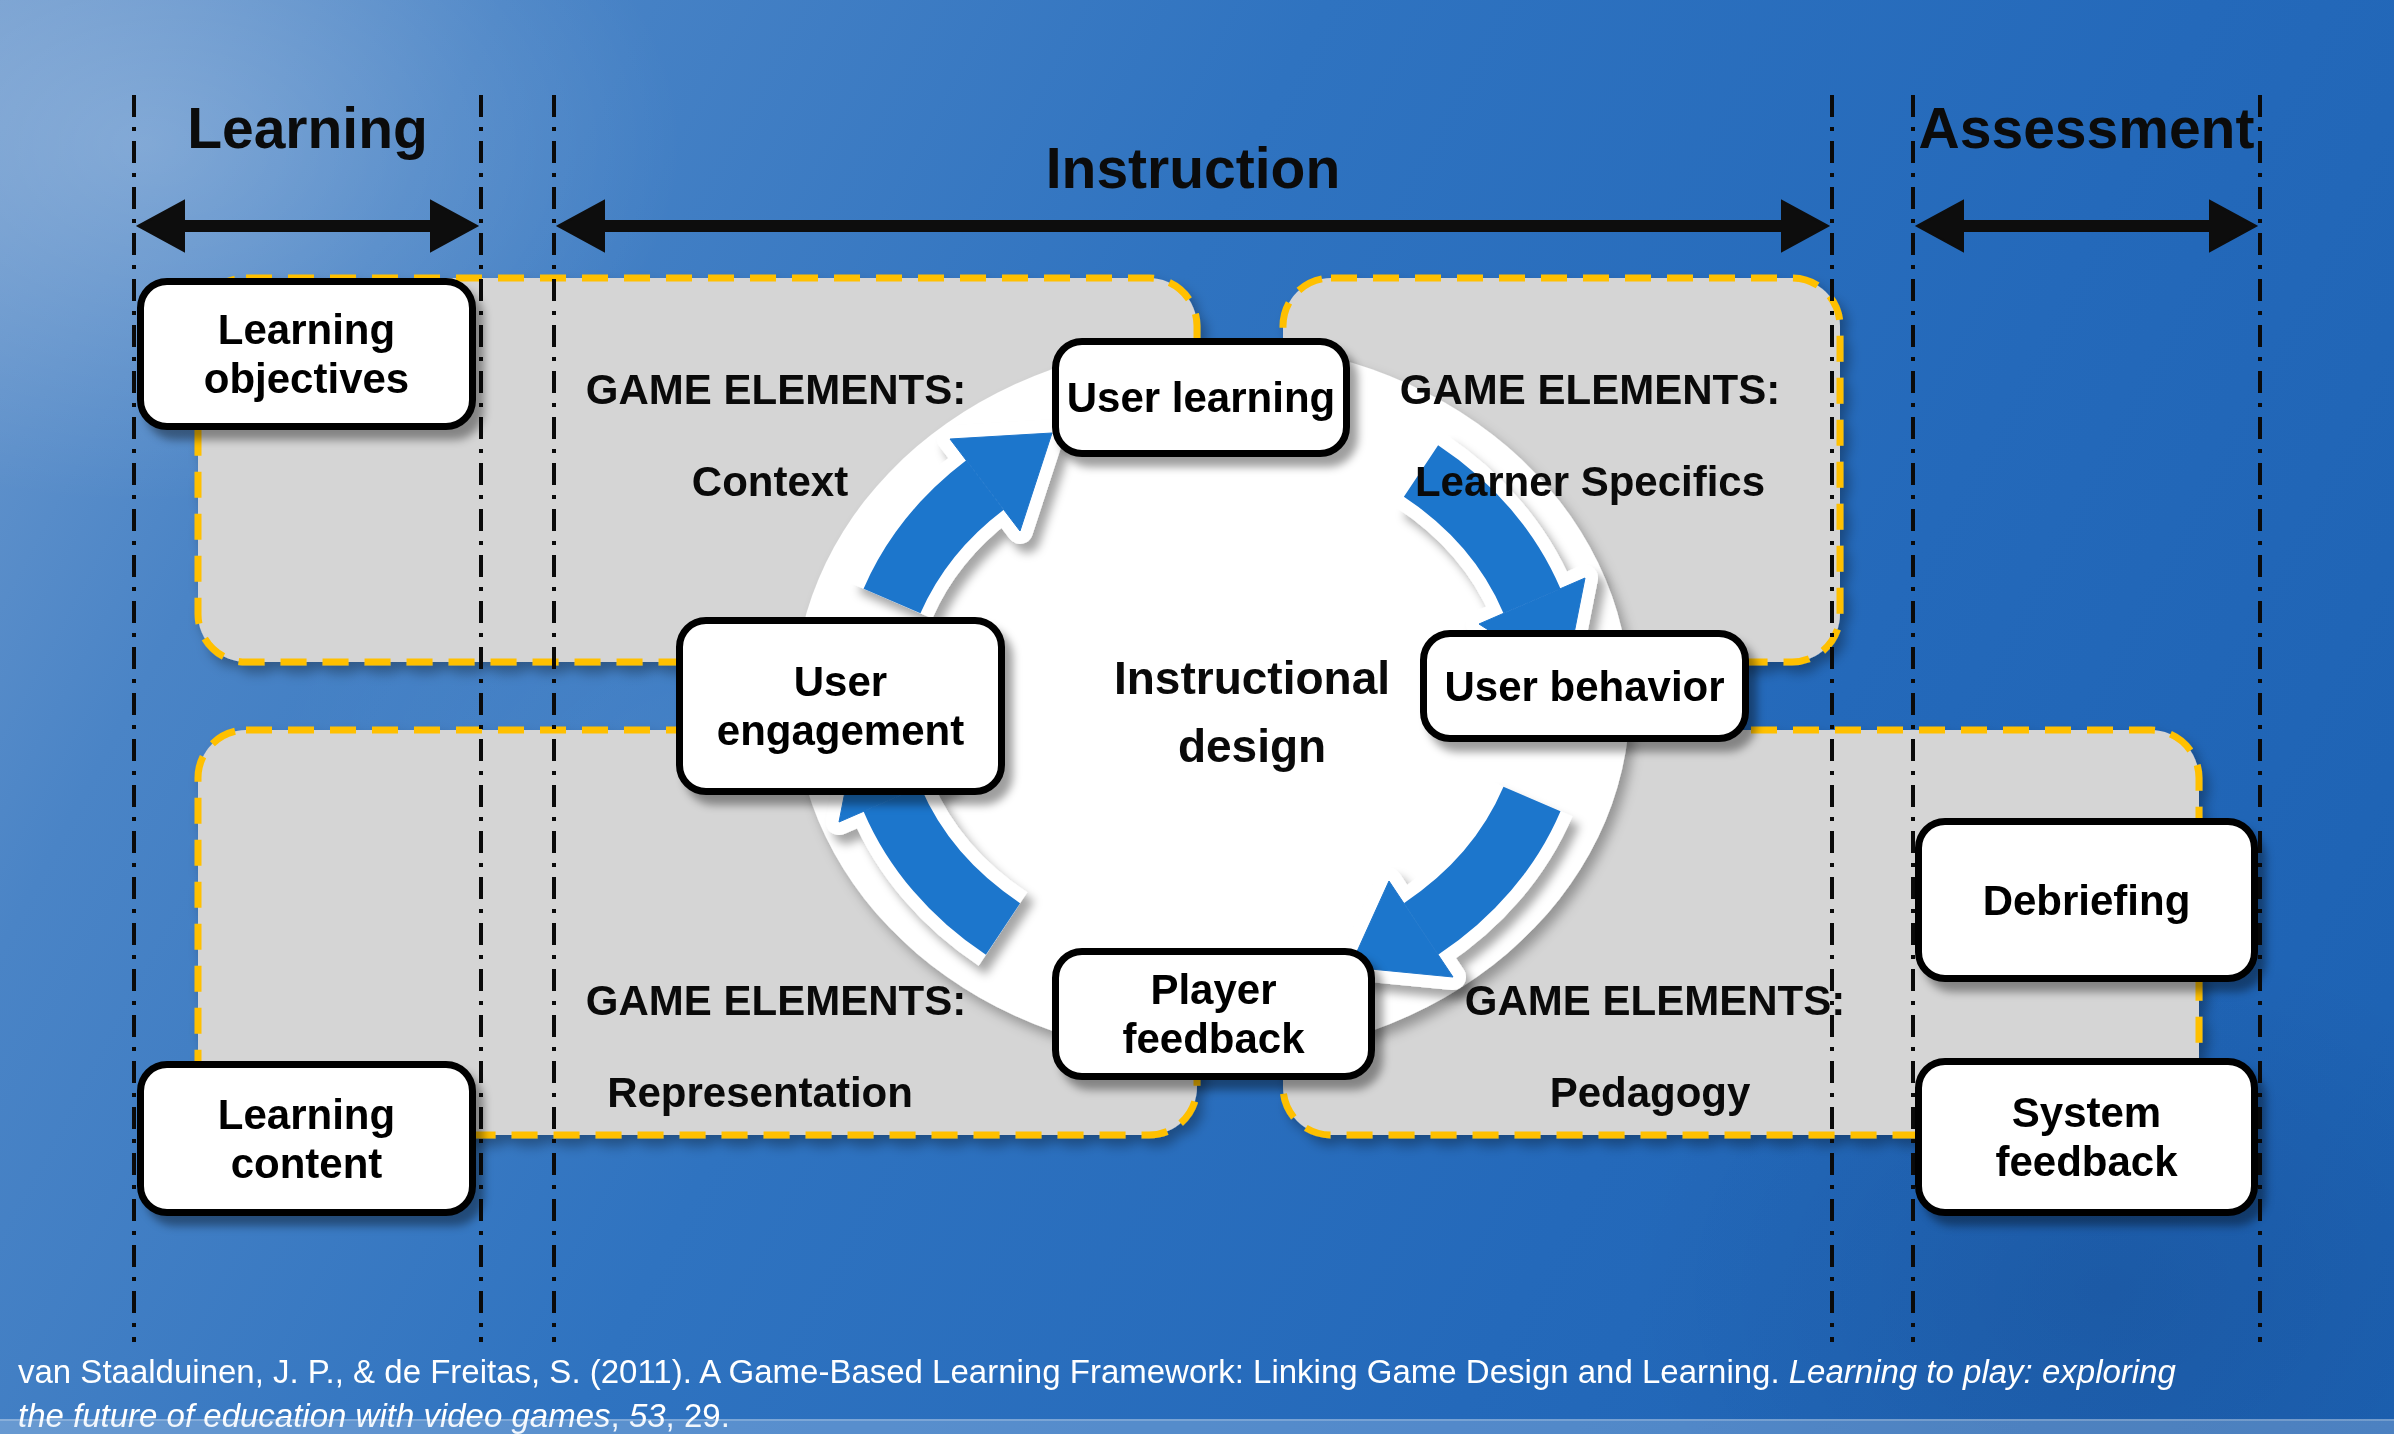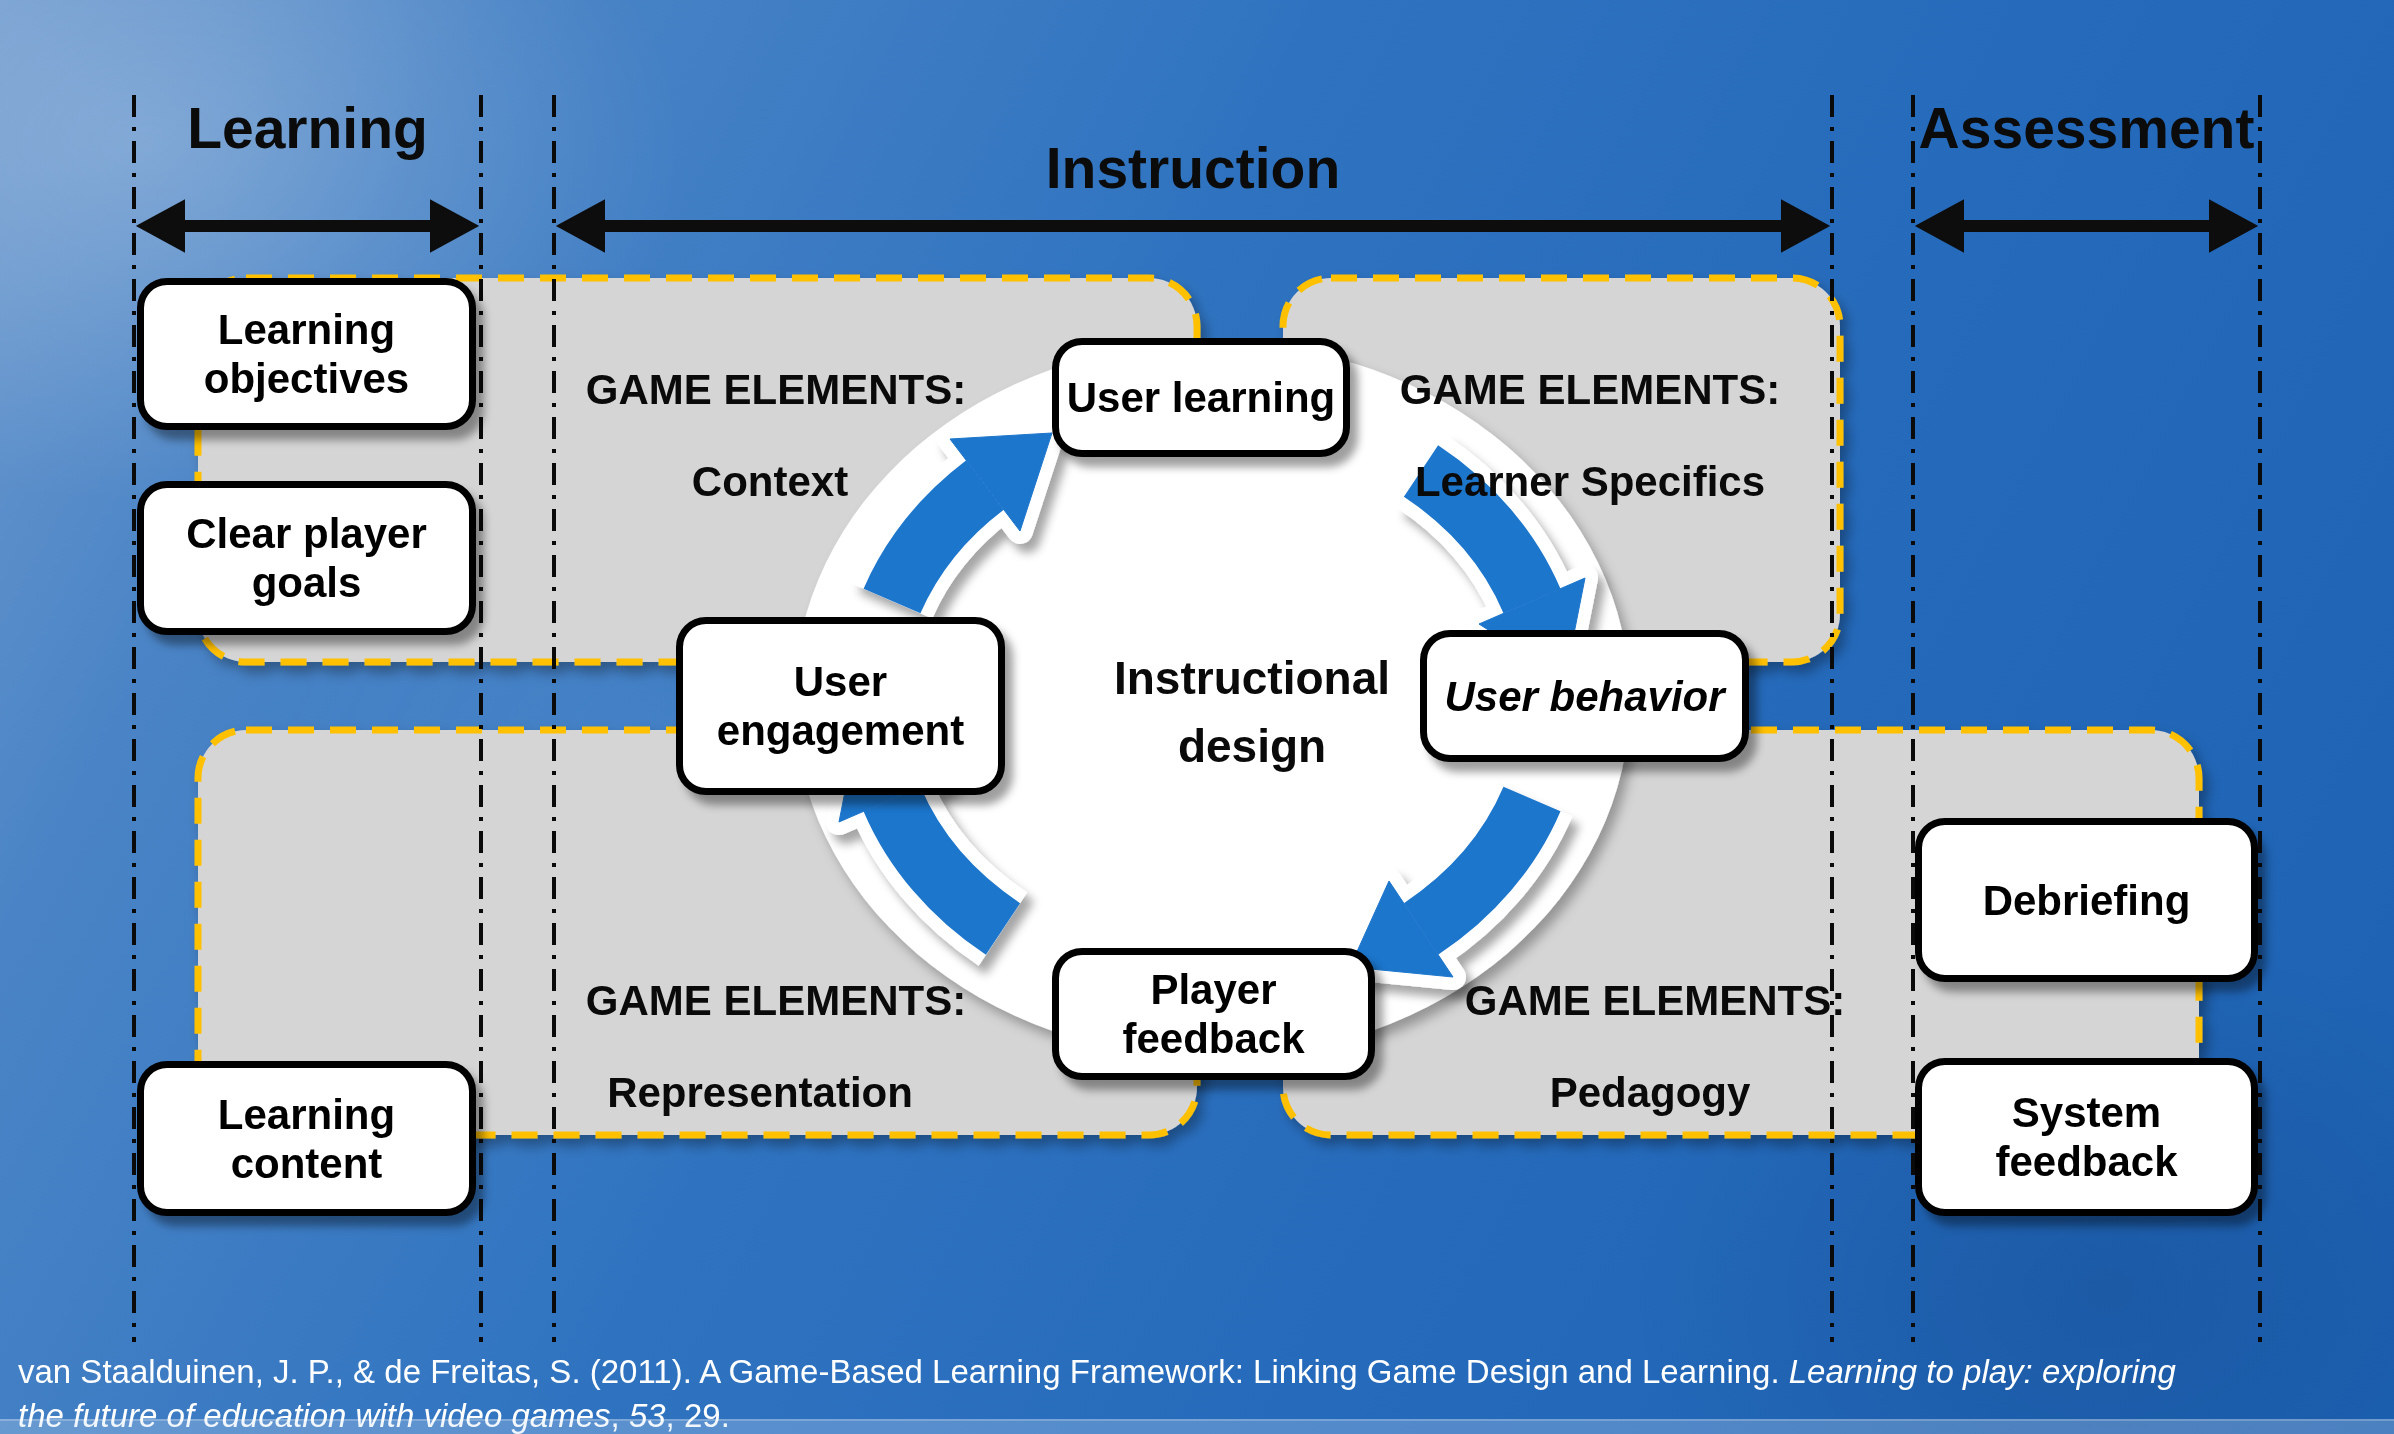--- a/index.html
+++ b/index.html
@@ -137,29 +137,27 @@
   <div class="plabel" style="left:1395px;top:958px;">GAME ELEMENTS:</div>
   <div class="plabel" style="left:1390px;top:1050px;">Pedagogy</div>
 
   <div class="centerlabel">
     <span>Instructional</span><br>
     <span>design</span>
   </div>
 
   <div class="whitebox" style="left:137px;top:278px;width:339px;height:152px;">Learning
 objectives</div>
-  <div class="whitebox" style="left:137px;top:481px;width:339px;height:154px;">Clear player
-goals</div>
   <div class="whitebox" style="left:137px;top:1061px;width:339px;height:155px;">Learning
 content</div>
 
   <div class="whitebox" style="left:1052px;top:338px;width:298px;height:119px;">User learning</div>
   <div class="whitebox" style="left:676px;top:617px;width:329px;height:178px;">User
 engagement</div>
-  <div class="whitebox" style="left:1420px;top:630px;width:329px;height:132px;font-style:italic;">User behavior</div>
+  <div class="whitebox" style="left:1420px;top:630px;width:329px;height:112px;">User behavior</div>
   <div class="whitebox" style="left:1052px;top:948px;width:323px;height:132px;">Player
 feedback</div>
 
   <div class="whitebox" style="left:1915px;top:818px;width:343px;height:164px;">Debriefing</div>
   <div class="whitebox" style="left:1915px;top:1058px;width:343px;height:158px;">System
 feedback</div>
 
   <div class="cite" style="top:1350px;">
     <span>van Staalduinen, J. P., &amp; de Freitas, S. (2011). A Game-Based Learning Framework: Linking Game Design and Learning. </span><span class="it">Learning to play: exploring</span>
   </div>

